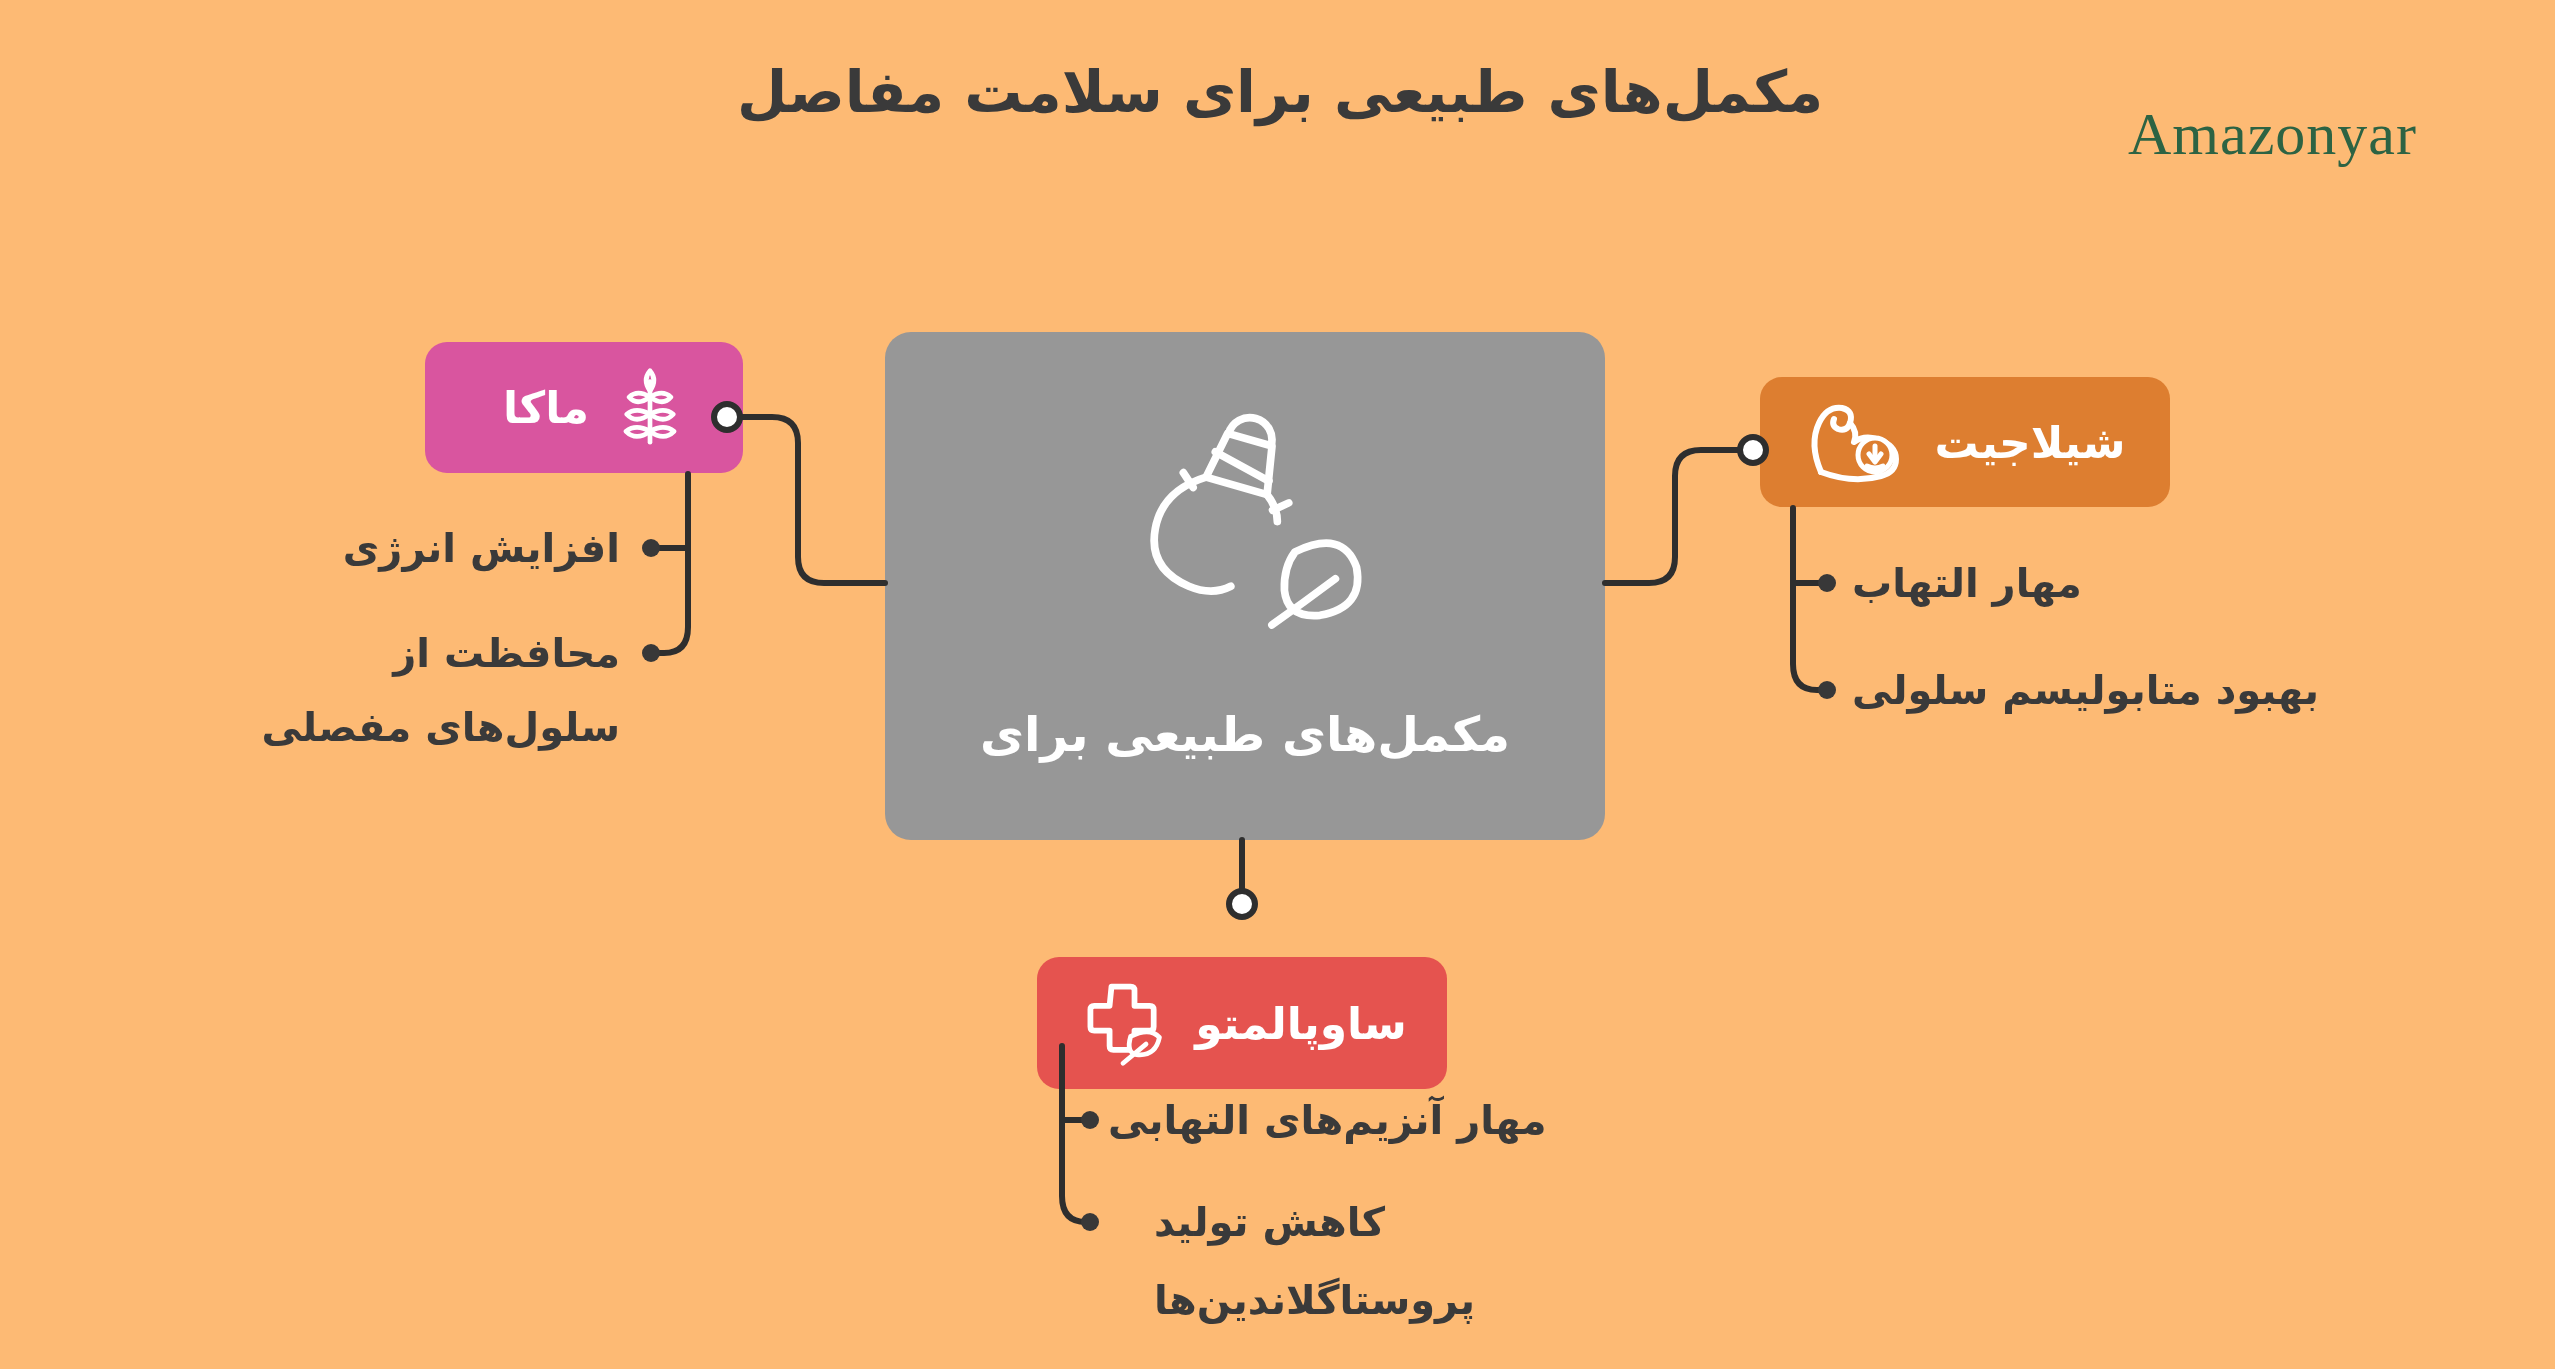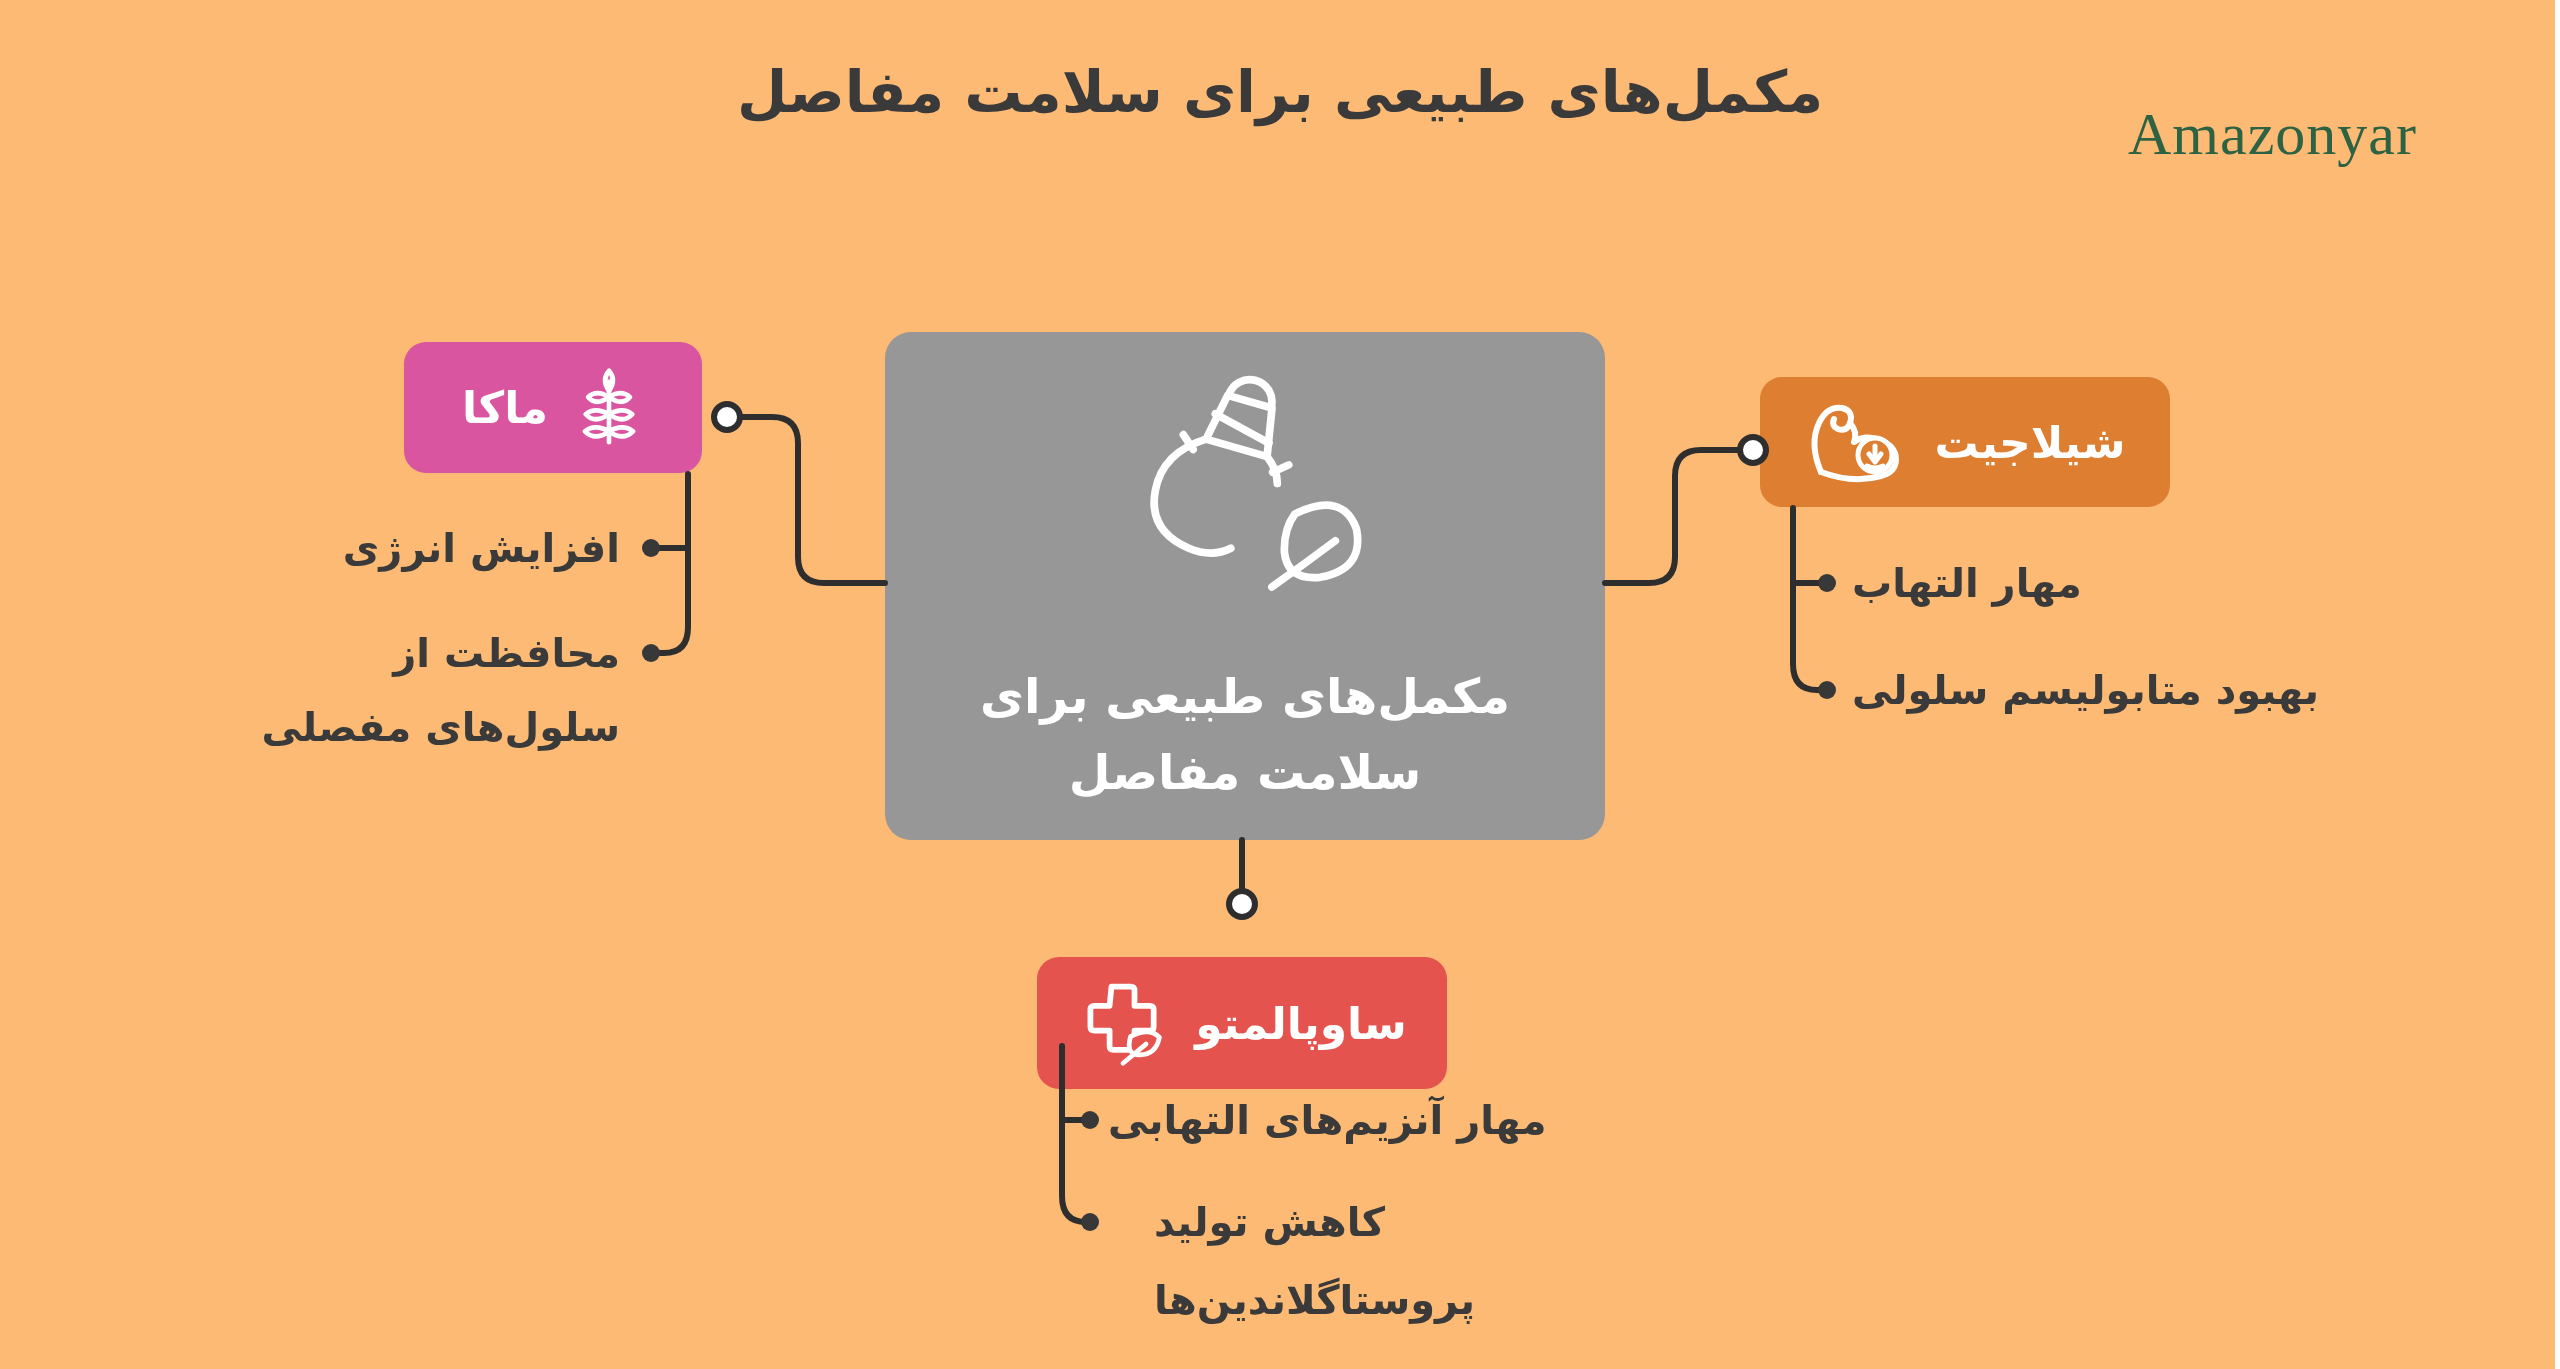--- a/index.html
+++ b/index.html
@@ -21,21 +21,21 @@
   .center-node{
     left:885px;top:332px;width:720px;height:508px;border-radius:26px;
     flex-direction:column;padding-top:6px;box-sizing:border-box;gap:47px;
   }
   .center-label{
     color:#ffffff;font-size:48px;font-weight:bold;text-align:center;
     line-height:76px;direction:rtl;margin-top:10px;
   }
   .branch-box{border-radius:22px;gap:26px;}
   .branch-box .branch-label{color:#ffffff;font-size:44px;font-weight:bold;direction:rtl;}
-  .maca-box{left:404px;top:342px;width:298px;height:131px;}
+  .maca-box{left:425px;top:342px;width:298px;height:131px;padding-left:20px;}
   .shilajit-box{left:1760px;top:377px;width:410px;height:130px;}
   .saw-box{left:1037px;top:913px;width:410px;height:132px;}
   .bullet{
     position:absolute;font-size:40px;font-weight:bold;direction:rtl;
     line-height:52px;white-space:nowrap;z-index:2;
   }
   .bullet.wrap{white-space:normal;}
   .b-left-1{right:1935px;top:522px;text-align:right;}
   .b-left-2{right:1935px;top:616px;width:370px;text-align:right;line-height:74px;}
   .b-right-1{left:1852px;top:557px;text-align:left;}
@@ -93,21 +93,20 @@
           <path d="M 70 94 L 56 82 M 156 94 L 170 82"></path>
           <path d="M 80 80 Q 40 106 44 146 Q 48 188 94 194 Q 120 197 136 182"></path>
           <path d="M 146 80 Q 160 90 164 104"></path>
         </g>
         <path d="M 182 150 Q 232 126 246 166 Q 254 208 208 216 Q 174 219 171 190 Q 170 166 182 150 Z"></path>
         <path d="M 158 226 Q 192 202 224 178"></path>
       </g>
     </svg>
     <div class="center-label">
       <div>مکمل‌های طبیعی برای</div>
-      <div>سلامت مفاصل</div>
     </div>
   </div>
 
   <div class="node branch-box maca-box" dir="rtl" style="background: rgb(217, 85, 159);">
     <svg class="icon-svg" width="70" height="92" viewBox="0 0 90 104">
       <g stroke="#ffffff" stroke-width="6" fill="none" stroke-linecap="round" stroke-linejoin="round">
         <path d="M 45 18 V 96"></path>
         <path d="M 45 4 Q 55 16 45 30 Q 35 16 45 4 Z"></path>
         <path d="M 45 38 Q 61 28 72 38 Q 62 50 45 38 Z"></path>
         <path d="M 45 38 Q 29 28 18 38 Q 28 50 45 38 Z"></path>

